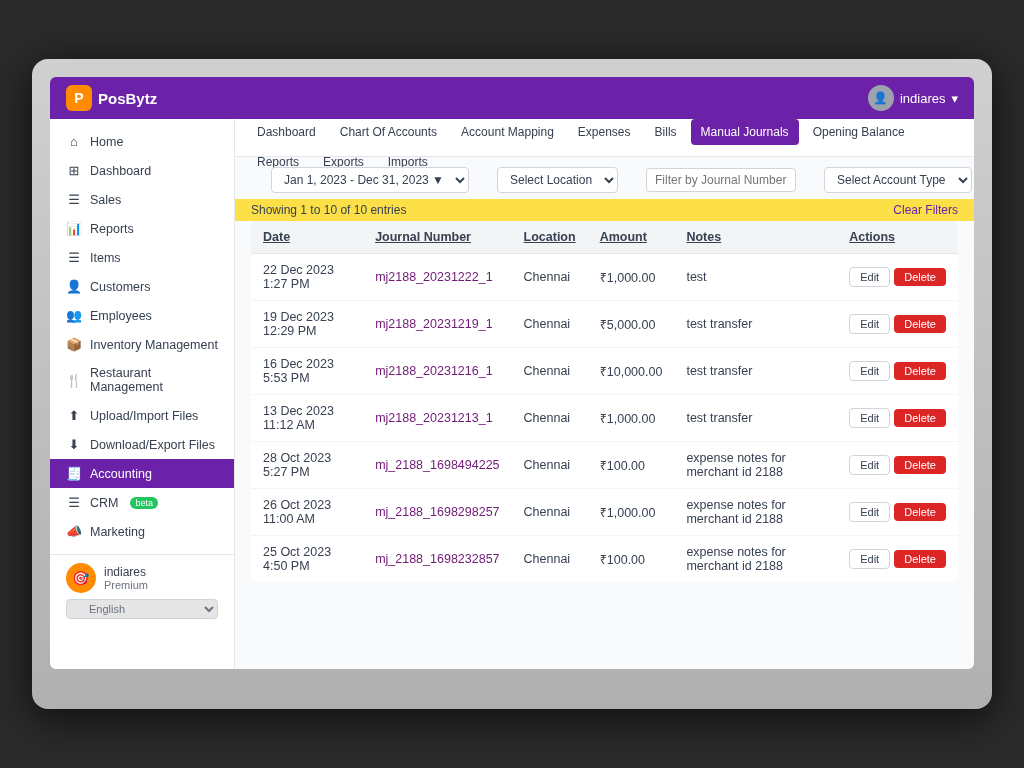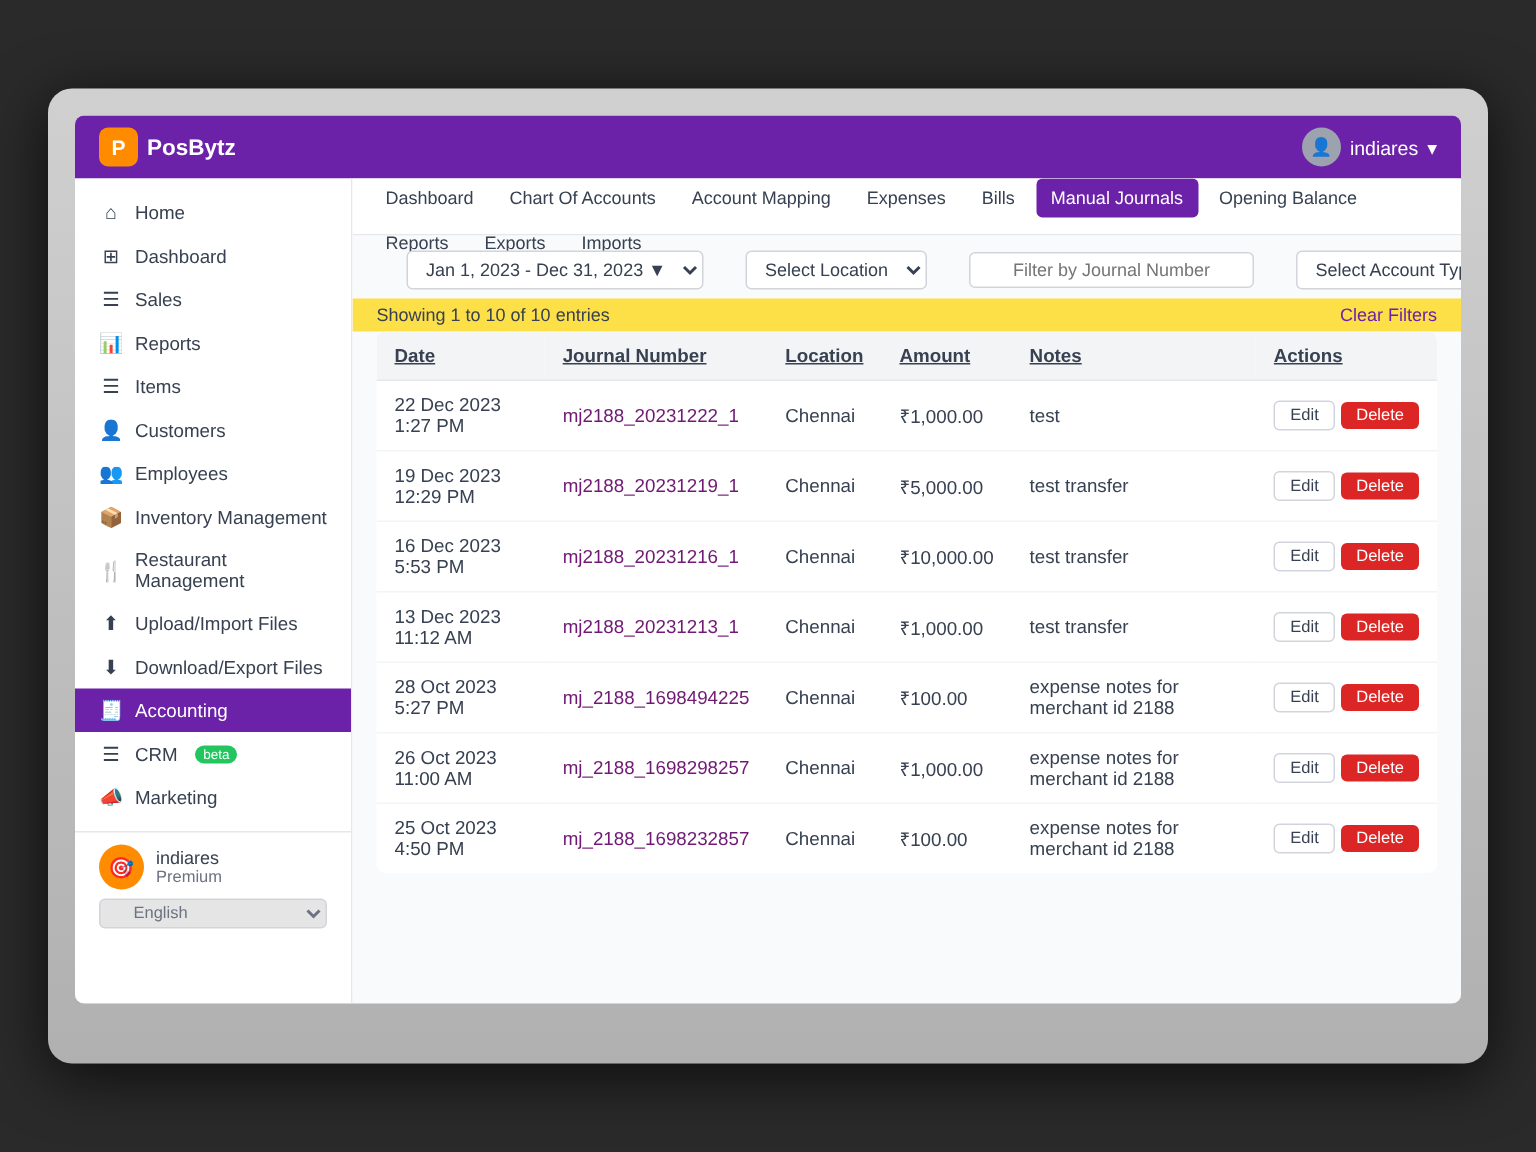--- a/index.html
+++ b/index.html
@@ -418,21 +418,21 @@
         </div>
 
         <div class="toolbar">
           <div class="toolbar-left">
             <select class="filter-select">
               <option>Jan 1, 2023 - Dec 31, 2023 ▼</option>
             </select>
             <select class="filter-select">
               <option>Select Location</option>
             </select>
-            <input class="filter-select" type="text" style="width: 190px; text-align: center;" placeholder="Filter by Journal Number">
+            <input class="filter-select" type="text" style="width: 150px;" placeholder="Filter by Journal Number">
             <select class="filter-select">
               <option>Select Account Type</option>
             </select>
           </div>
         </div>
 
         <div class="showing-text">
           <span>Showing 1 to 10 of 10 entries</span>
           <span class="clear-filters">Clear Filters</span>
         </div>

